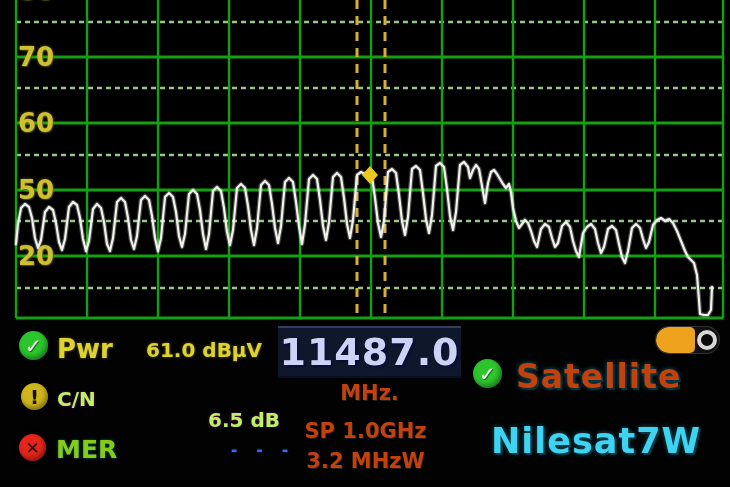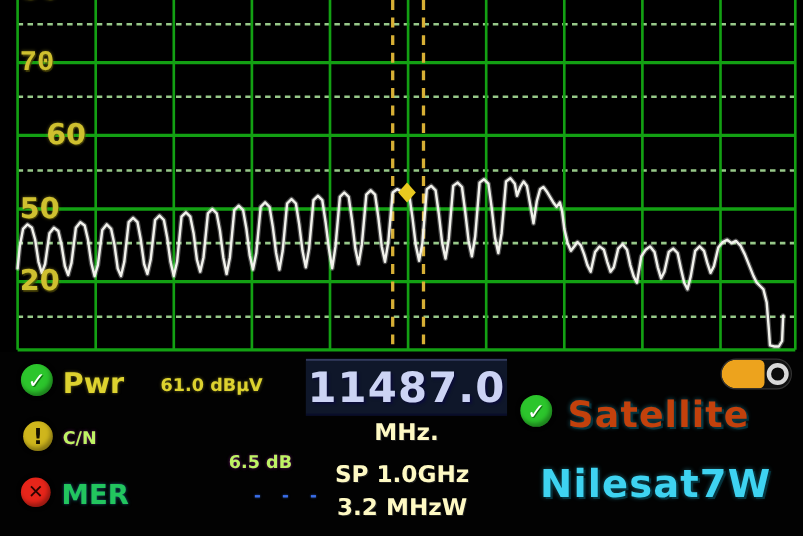--- a/index.html
+++ b/index.html
@@ -20,23 +20,23 @@
   .icon-circle{
     position:absolute;width:29px;height:29px;border-radius:50%;
     display:flex;align-items:center;justify-content:center;
     font-weight:bold;box-shadow:0 0 4px rgba(0,0,0,.8), inset -2px -3px 4px rgba(0,0,0,.35);
   }
   .ic-green{background:#2cc52c;color:#fff;font-size:20px;text-shadow:1px 1px 0 rgba(0,60,0,.6);}
   .ic-yellow{background:#cfb61c;color:#151000;font-size:20px;}
   .ic-red{background:#e6251a;color:#2a0300;font-size:17px;}
   .t-yellow{color:#ddd22f;text-shadow:0 0 3px rgba(220,210,50,.5);}
   .t-magenta{color:#bef264;text-shadow:0 0 3px rgba(215,40,215,.5);}
-  .t-cyan{color:#22c55e;text-shadow:0 0 3px rgba(45,195,235,.5);}
-  .t-white{color:#fef9c3;text-shadow:1px 1px 0 rgba(40,40,40,.8);}
-  .lbl{position:absolute;font-weight:bold;font-size:16px;line-height:26px;}
+  .t-cyan{color:#84cc16;text-shadow:0 0 3px rgba(45,195,235,.5);}
+  .t-white{color:#c2410c;text-shadow:1px 1px 0 rgba(40,40,40,.8);}
+  .lbl{position:absolute;font-weight:bold;font-size:20px;line-height:26px;}
   .freq-box{
     position:absolute;left:278px;top:326px;width:183px;height:52px;
     background:#0f172a;display:flex;align-items:center;justify-content:center;
     box-shadow:inset 0 2px 0 rgba(160,170,255,.25), inset 0 -2px 0 rgba(0,0,40,.4);
   }
   .freq-box span{
     font-weight:bold;font-size:38px;color:#ccd3f4;letter-spacing:1px;
     text-shadow:2px 2px 2px rgba(10,10,60,.8);
   }
   .freq-unit{position:absolute;left:278px;top:381px;width:183px;text-align:center;
@@ -84,22 +84,22 @@
         <line x1="16" y1="190" x2="723" y2="190" stroke="#13a013" stroke-width="3"></line>
         <line x1="16" y1="256" x2="723" y2="256" stroke="#13a013" stroke-width="3"></line>
         <line x1="16" y1="318" x2="723" y2="318" stroke="#13a013" stroke-width="3"></line>
         <line x1="357" y1="0" x2="357" y2="318" stroke="#d7af35" stroke-width="3" stroke-dasharray="9 7"></line>
         <line x1="385" y1="0" x2="385" y2="318" stroke="#d7af35" stroke-width="3" stroke-dasharray="9 7"></line>
         <polyline points="16,244 18,224 21,208 25,204 29,207 32,218 35,238 38,248 41,240 45,212 49,207 53,210 56,223 59,242 62,250 65,239 69,207 73,202 77,205 80,218 83,239 86,251 89,241 93,209 97,204 101,208 104,222 107,244 110,251 113,238 117,202 121,198 125,202 128,218 131,240 134,249 137,236 141,200 145,196 149,200 152,216 155,238 158,251 161,238 165,197 169,193 173,197 176,212 179,236 182,247 185,234 189,194 193,190 197,194 200,210 203,234 206,249 209,234 213,191 217,187 221,191 224,208 227,232 230,245 233,230 237,188 241,184 245,188 248,206 251,230 254,245 257,228 261,185 265,181 269,185 272,204 275,228 278,243 281,226 285,182 289,178 293,182 296,202 299,226 302,244 305,224 309,179 313,175 317,179 320,200 323,226 326,240 329,222 333,177 337,173 341,177 344,198 347,224 350,238 353,220 357,175 361,172 365,174 369,175 372,177 375,198 378,223 381,237 384,221 388,172 392,169 396,173 399,195 402,221 405,235 408,217 412,169 416,166 420,170 423,193 426,219 429,233 432,215 436,166 440,163 444,167 447,189 450,216 453,230 456,212 460,165 464,162 468,167 470,178 473,170 476,165 479,169 482,186 485,203 488,183 491,172 494,170 497,174 500,179 503,184 506,188 509,184 511,192 513,208 516,221 519,228 522,224 525,220 528,223 531,231 534,241 537,247 541,229 545,224 549,227 552,238 555,247 558,243 562,226 566,222 570,227 573,241 576,251 579,257 583,233 587,227 591,224 595,229 598,243 601,253 604,247 608,229 612,226 616,230 619,244 622,257 625,263 628,251 632,228 636,224 640,228 643,239 646,248 649,242 653,225 657,220 661,218 665,221 669,219 673,223 677,231 681,241 685,251 688,257 691,260 694,263 697,275 699,300 700,314 704,315 708,315 711,310 712,287" fill="none" stroke="rgba(255,255,255,0.28)" stroke-width="4.5" stroke-linejoin="round" stroke-linecap="round"></polyline>
         <polyline points="16,244 18,224 21,208 25,204 29,207 32,218 35,238 38,248 41,240 45,212 49,207 53,210 56,223 59,242 62,250 65,239 69,207 73,202 77,205 80,218 83,239 86,251 89,241 93,209 97,204 101,208 104,222 107,244 110,251 113,238 117,202 121,198 125,202 128,218 131,240 134,249 137,236 141,200 145,196 149,200 152,216 155,238 158,251 161,238 165,197 169,193 173,197 176,212 179,236 182,247 185,234 189,194 193,190 197,194 200,210 203,234 206,249 209,234 213,191 217,187 221,191 224,208 227,232 230,245 233,230 237,188 241,184 245,188 248,206 251,230 254,245 257,228 261,185 265,181 269,185 272,204 275,228 278,243 281,226 285,182 289,178 293,182 296,202 299,226 302,244 305,224 309,179 313,175 317,179 320,200 323,226 326,240 329,222 333,177 337,173 341,177 344,198 347,224 350,238 353,220 357,175 361,172 365,174 369,175 372,177 375,198 378,223 381,237 384,221 388,172 392,169 396,173 399,195 402,221 405,235 408,217 412,169 416,166 420,170 423,193 426,219 429,233 432,215 436,166 440,163 444,167 447,189 450,216 453,230 456,212 460,165 464,162 468,167 470,178 473,170 476,165 479,169 482,186 485,203 488,183 491,172 494,170 497,174 500,179 503,184 506,188 509,184 511,192 513,208 516,221 519,228 522,224 525,220 528,223 531,231 534,241 537,247 541,229 545,224 549,227 552,238 555,247 558,243 562,226 566,222 570,227 573,241 576,251 579,257 583,233 587,227 591,224 595,229 598,243 601,253 604,247 608,229 612,226 616,230 619,244 622,257 625,263 628,251 632,228 636,224 640,228 643,239 646,248 649,242 653,225 657,220 661,218 665,221 669,219 673,223 677,231 681,241 685,251 688,257 691,260 694,263 697,275 699,300 700,314 704,315 708,315 711,310 712,287" fill="none" stroke="#f2f2ec" stroke-width="2.2" stroke-linejoin="round" stroke-linecap="round"></polyline>
         <polygon points="370,166 378,175 370,184 362,175" fill="#e9c91f"></polygon>
       </svg>
   <div class="yl" style="top: -22px;">80</div>
-      <div class="yl" style="top: 44px; font-family: Liberation Mono, monospace;">70</div>
-      <div class="yl" style="top: 110px; margin-left: 24px;">60</div>
+      <div class="yl" style="top: 44px;">70</div>
+      <div class="yl" style="top: 110px;">60</div>
       <div class="yl" style="top: 177px;">50</div>
       <div class="yl" style="top: 243px;">20</div>
     </div>
 
   <div class="panel">
 
     <div class="icon-circle ic-green" style="left:19px;top:11px;">
       <span>✓</span>
     </div>
     <div class="lbl t-yellow" style="left:57px;top:16px;font-size:26px;">Pwr</div>

